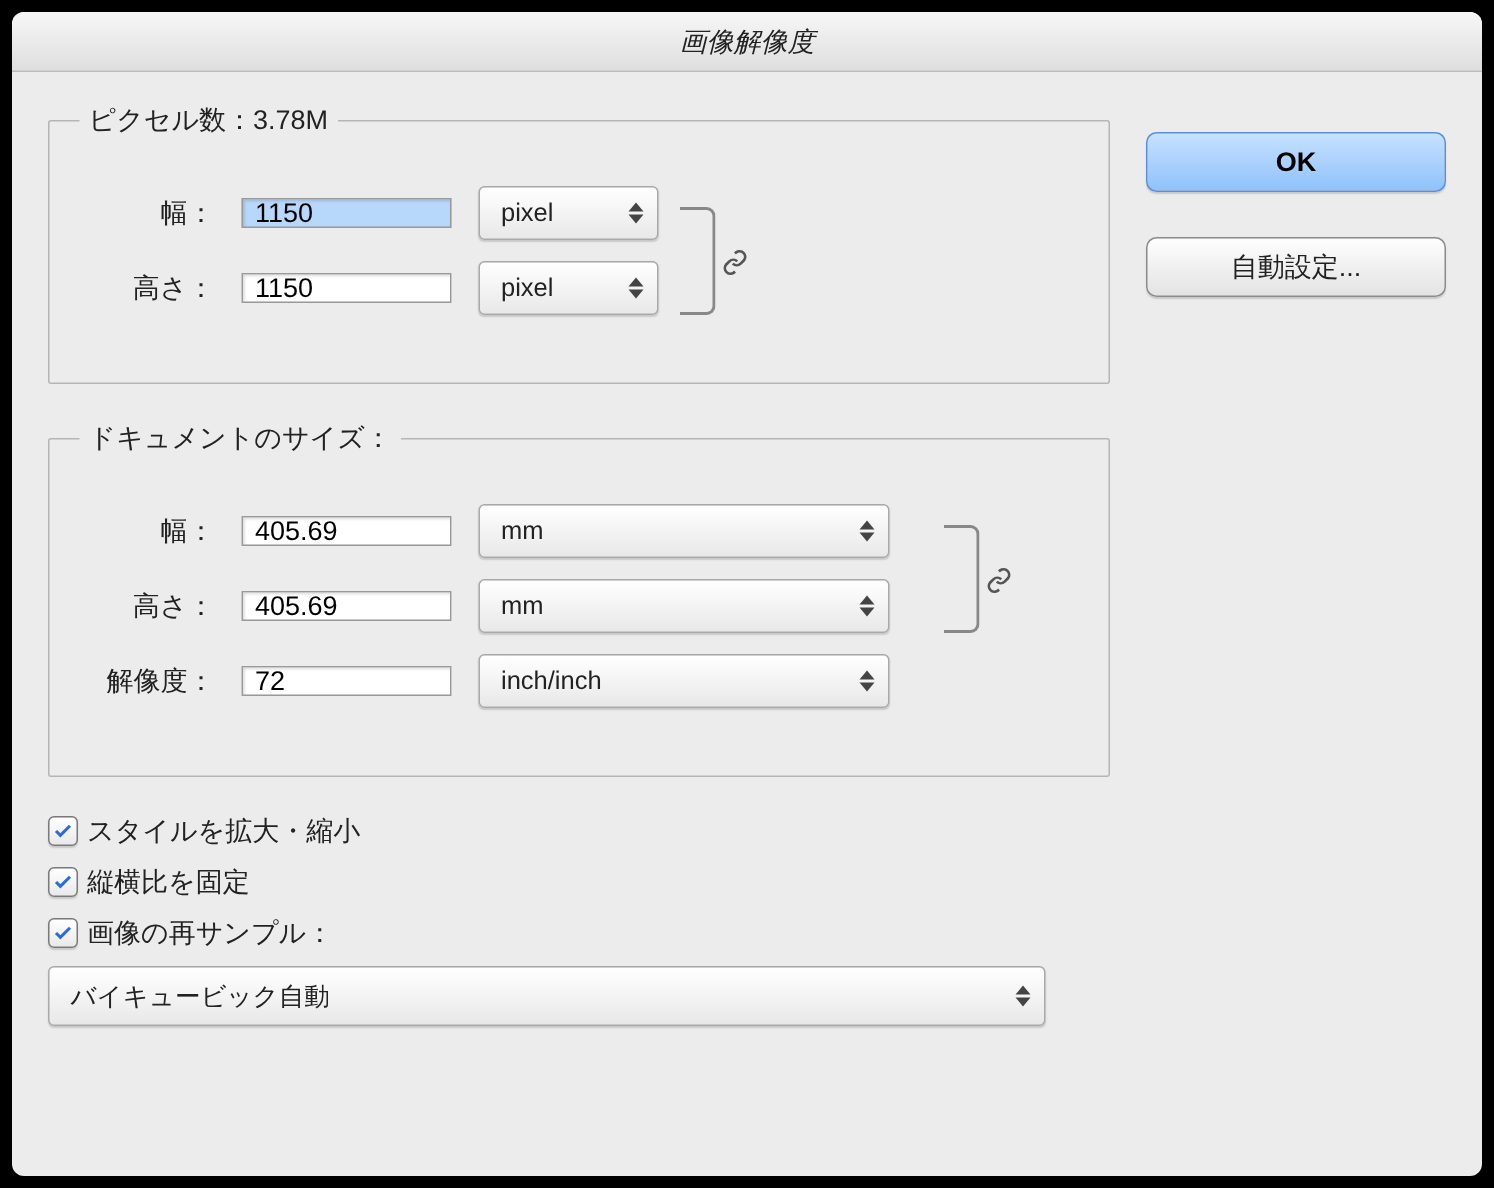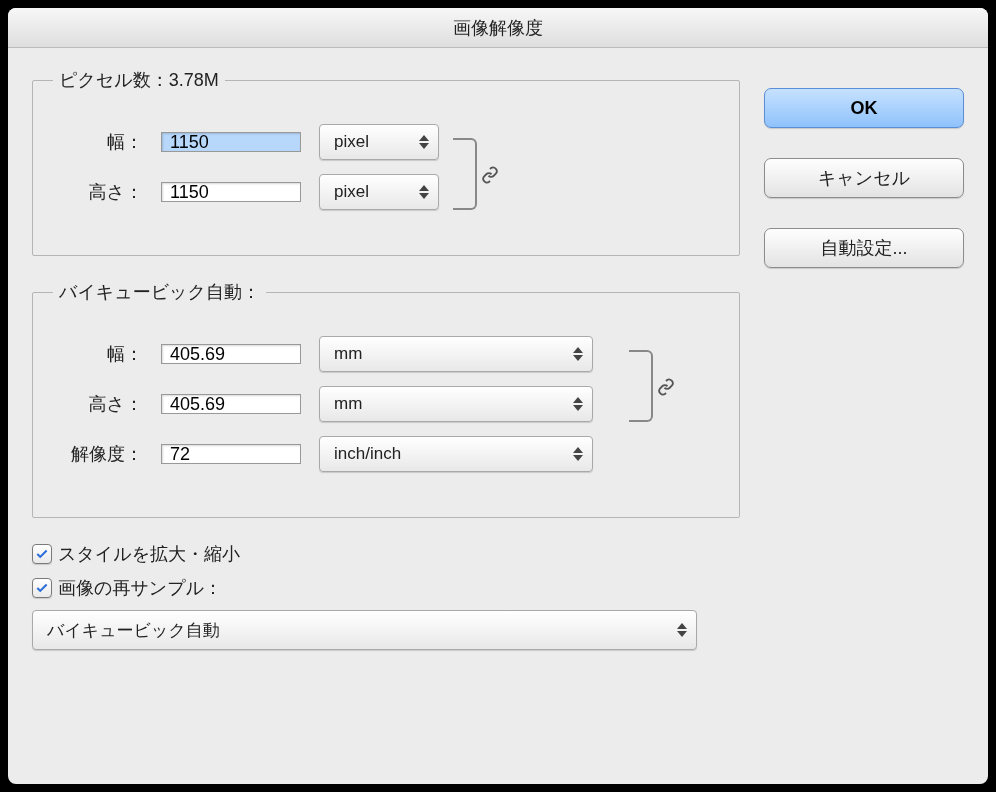--- a/index.html
+++ b/index.html
@@ -21,20 +21,21 @@
     box-shadow:0 4px 24px rgba(0,0,0,0.5);
     overflow:hidden;
   }
   .titlebar {
     height:40px;
     background:linear-gradient(#f7f7f7,#dedede);
     border-bottom:1px solid #bcbcbc;
     text-align:center;
     line-height:40px;
     font-size:18px;
+    font-style:italic;
   }
   .content {
     position:relative;
     padding:20px 24px;
     display:flex;
     gap:24px;
   }
   .main { flex:1; }
   .side { width:200px; display:flex; flex-direction:column; gap:30px; padding-top:20px;}
   fieldset.group {
@@ -191,21 +192,21 @@
         <div class="link-bracket" style="top:46px;height:72px;left:420px;"></div>
         <div class="link-icon" style="top:74px;left:448px;">
           <svg viewBox="0 0 24 24" fill="none" stroke="#555" stroke-width="2.4">
               <path d="M10 13a5 5 0 0 0 7 0l3-3a5 5 0 0 0-7-7l-1 1"></path>
               <path d="M14 11a5 5 0 0 0-7 0l-3 3a5 5 0 0 0 7 7l1-1"></path>
             </svg>
         </div>
       </fieldset>
 
       <fieldset class="group" style="padding-right:80px;position:relative;">
-        <legend>バイキュービック自動：</legend>
+        <legend>ドキュメントのサイズ：</legend>
 
         <div class="row">
           <span class="label">幅：</span>
           <input class="text-input" value="405.69" style="">
           <div class="select md">
             <span>mm</span>
             <span class="arrows">
                 <span class="up"></span>
                 <span class="down"></span>
               </span>
@@ -245,20 +246,28 @@
         </div>
       </fieldset>
 
       <div class="checkbox-row">
         <div class="checkbox">
           <svg viewBox="0 0 24 24">
               <path d="M4 12l5 5L20 6" fill="none" stroke="#2a6dd8" stroke-width="3.5"></path>
             </svg>
         </div>
         <span>スタイルを拡大・縮小</span>
+      </div>
+      <div class="checkbox-row">
+        <div class="checkbox">
+          <svg viewBox="0 0 24 24">
+              <path d="M4 12l5 5L20 6" fill="none" stroke="#2a6dd8" stroke-width="3.5"></path>
+            </svg>
+        </div>
+        <span>縦横比を固定</span>
       </div>
       <div class="checkbox-row">
         <div class="checkbox">
           <svg viewBox="0 0 24 24">
               <path d="M4 12l5 5L20 6" fill="none" stroke="#2a6dd8" stroke-width="3.5"></path>
             </svg>
         </div>
         <span>画像の再サンプル：</span>
       </div>
 
@@ -270,20 +279,17 @@
           </span>
       </div>
 
     </div>
 
     <div class="side">
       <div class="button default">
         <span>OK</span>
       </div>
       <div class="button">
-        <span>キャンセル</span>
-      </div>
-      <div class="button">
         <span>自動設定...</span>
       </div>
     </div>
   </div>
 </div>
 
 </body></html>

